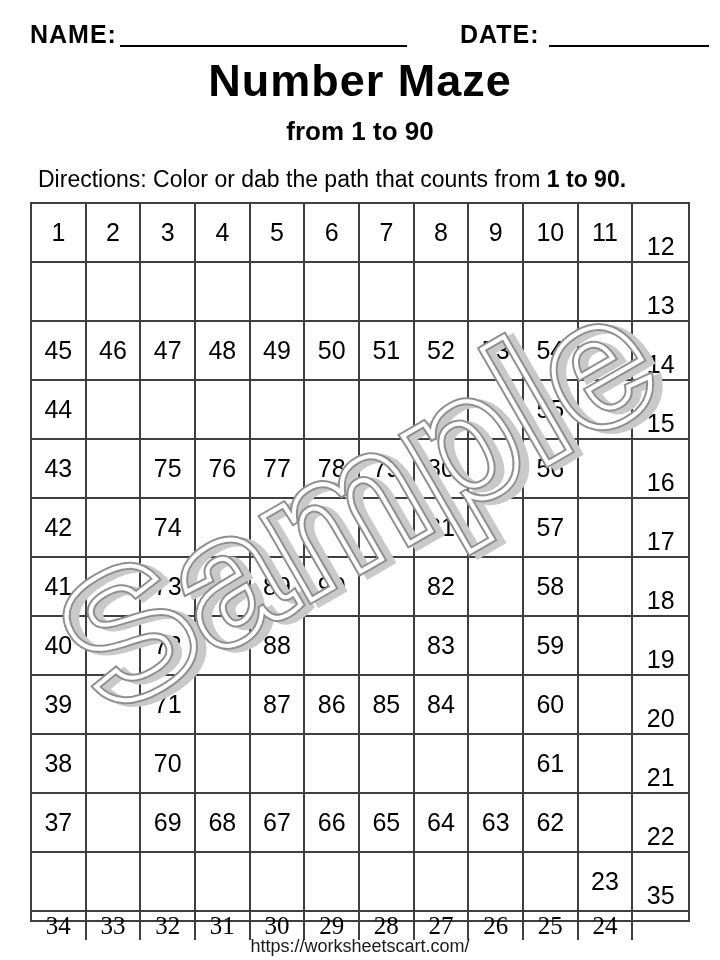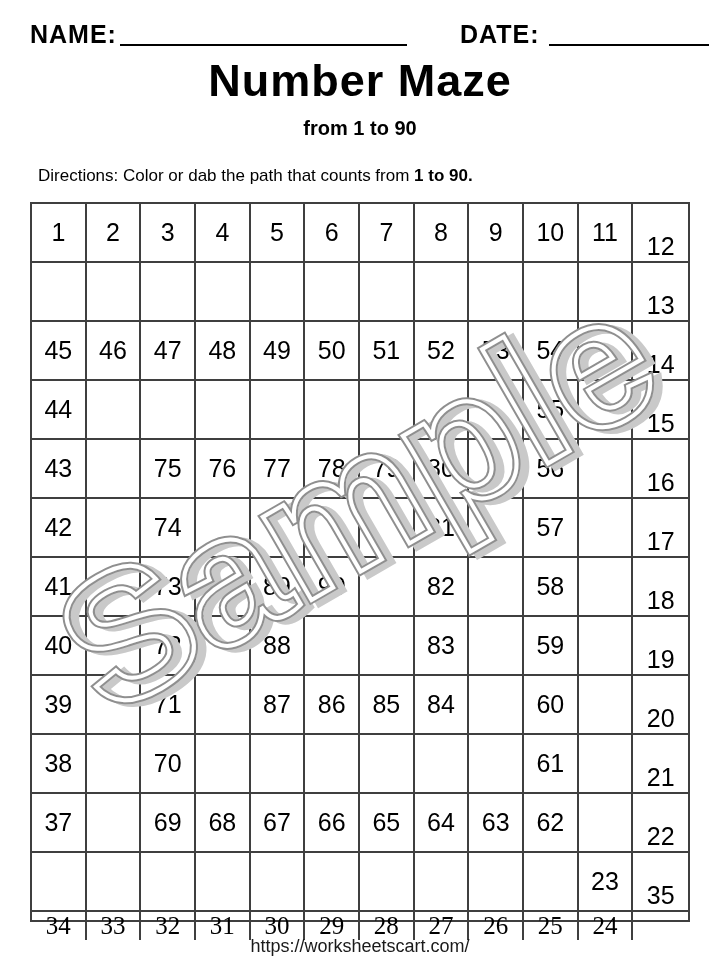--- a/index.html
+++ b/index.html
@@ -14,43 +14,43 @@
     font-family:"Liberation Sans", sans-serif;
     color:var(--ink);
     overflow:hidden;
   }
 
   
   .header-row{
     position:absolute; top:22px; left:30px; right:30px;
     display:flex; align-items:flex-end;
   }
-  .field{display:flex; align-items:flex-start;}
+  .field{display:flex; align-items:center;}
   .field-label{font-size:25px; font-weight:bold; letter-spacing:1px; line-height:1;}
   .fill-line{
     display:inline-block; height:24px;
     border-bottom:2px solid #000;
   }
   .name-line{width:287px; margin-left:3px;}
   .date-line{width:160px; margin-left:10px;}
   .date-field{margin-left:53px;}
 
   
   .page-title{
     position:absolute; top:58px; left:0; width:100%;
     text-align:center; font-size:45px; font-weight:600; line-height:1;
     letter-spacing:1px;
   }
   .page-subtitle{
     position:absolute; top:118px; left:0; width:100%;
-    text-align:center; font-size:20px; font-weight:bold; line-height:1;
+    text-align:center; font-size:26px; font-weight:bold; line-height:1;
   }
   .directions{
     position:absolute; top:166px; left:38px;
-    font-size:17px; line-height:1.2;
+    font-size:23px; line-height:1.2;
   }
   .directions .range{font-weight:600;}
 
   
   .number-grid{
     position:absolute; left:30px; top:202px;
     width:660px; height:720px;
     display:grid;
     grid-template-columns:repeat(12,1fr);
     grid-template-rows:repeat(13,1fr);

